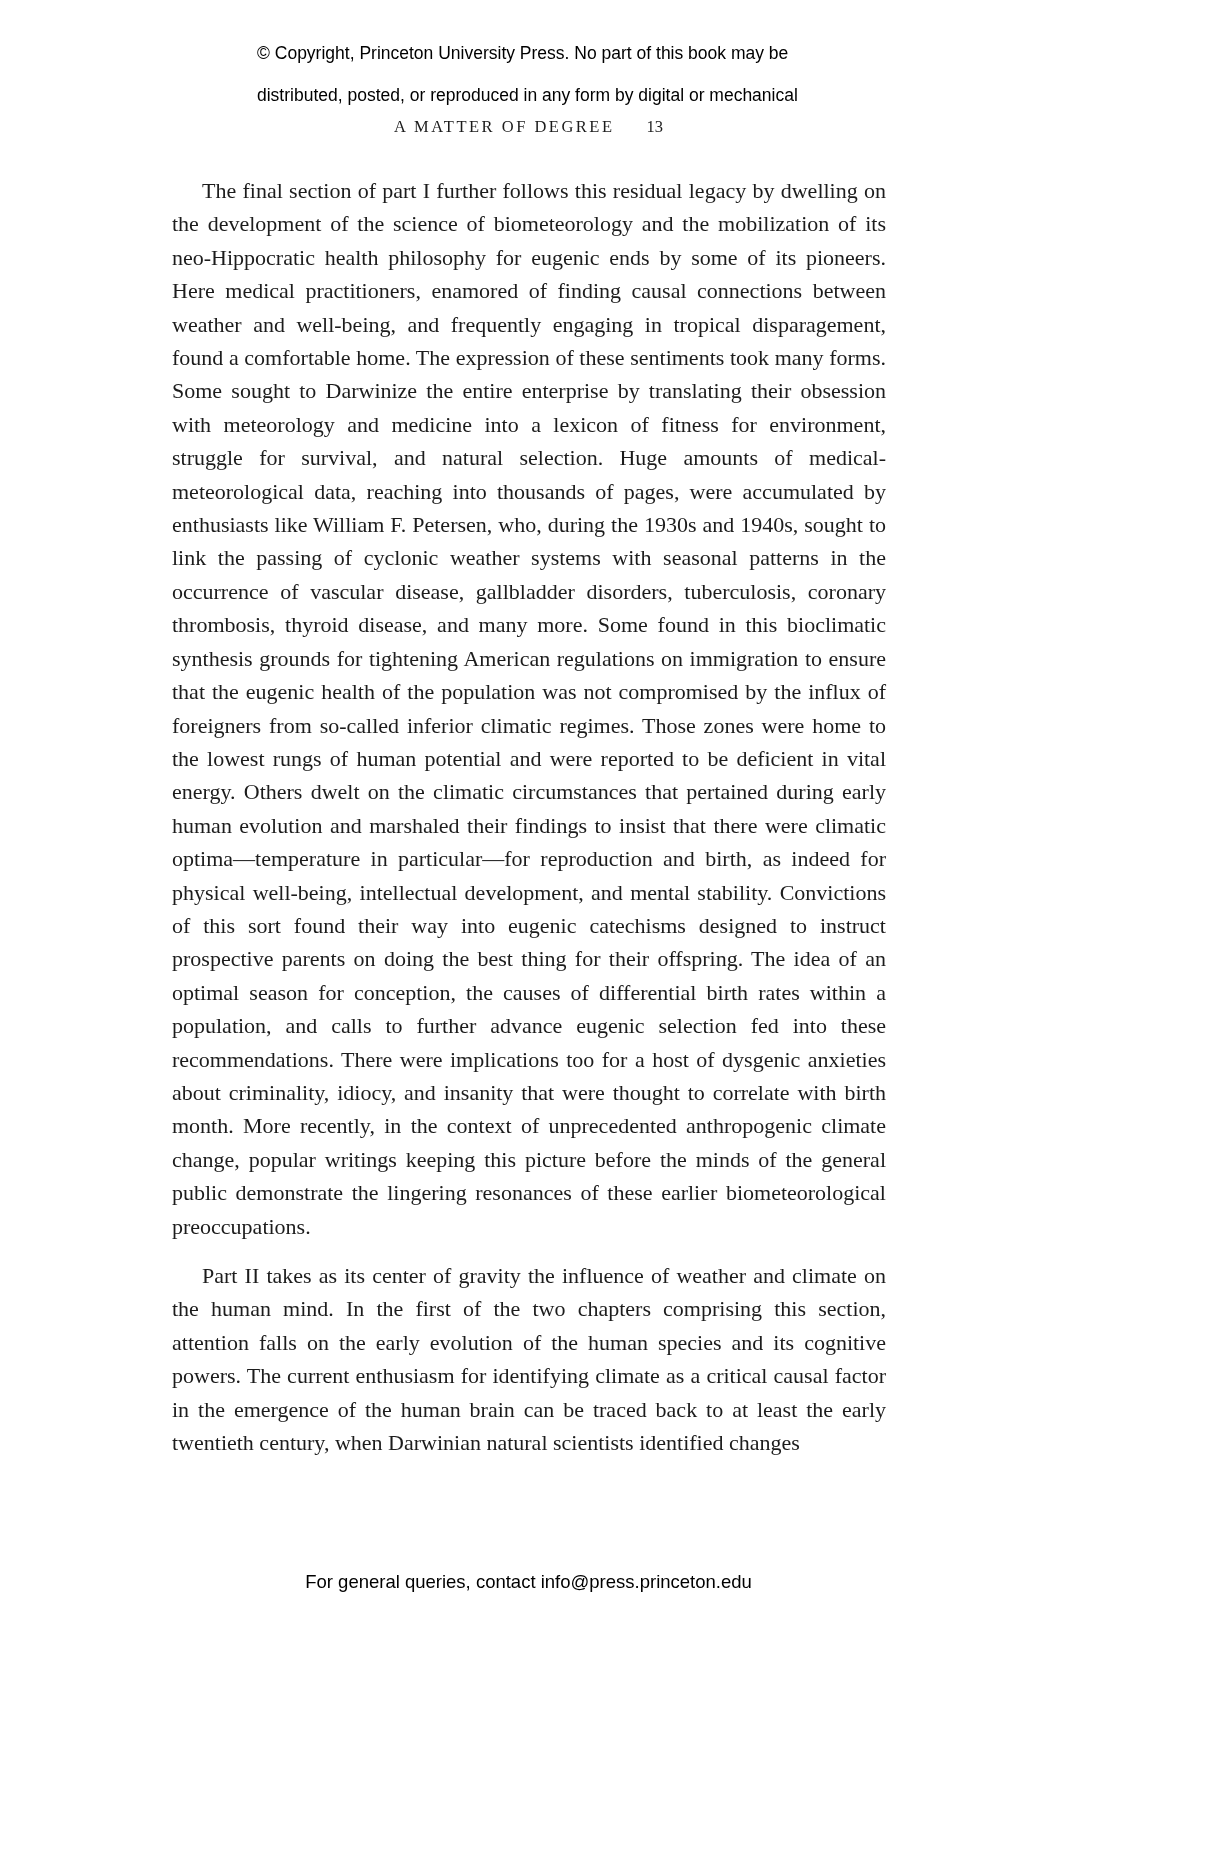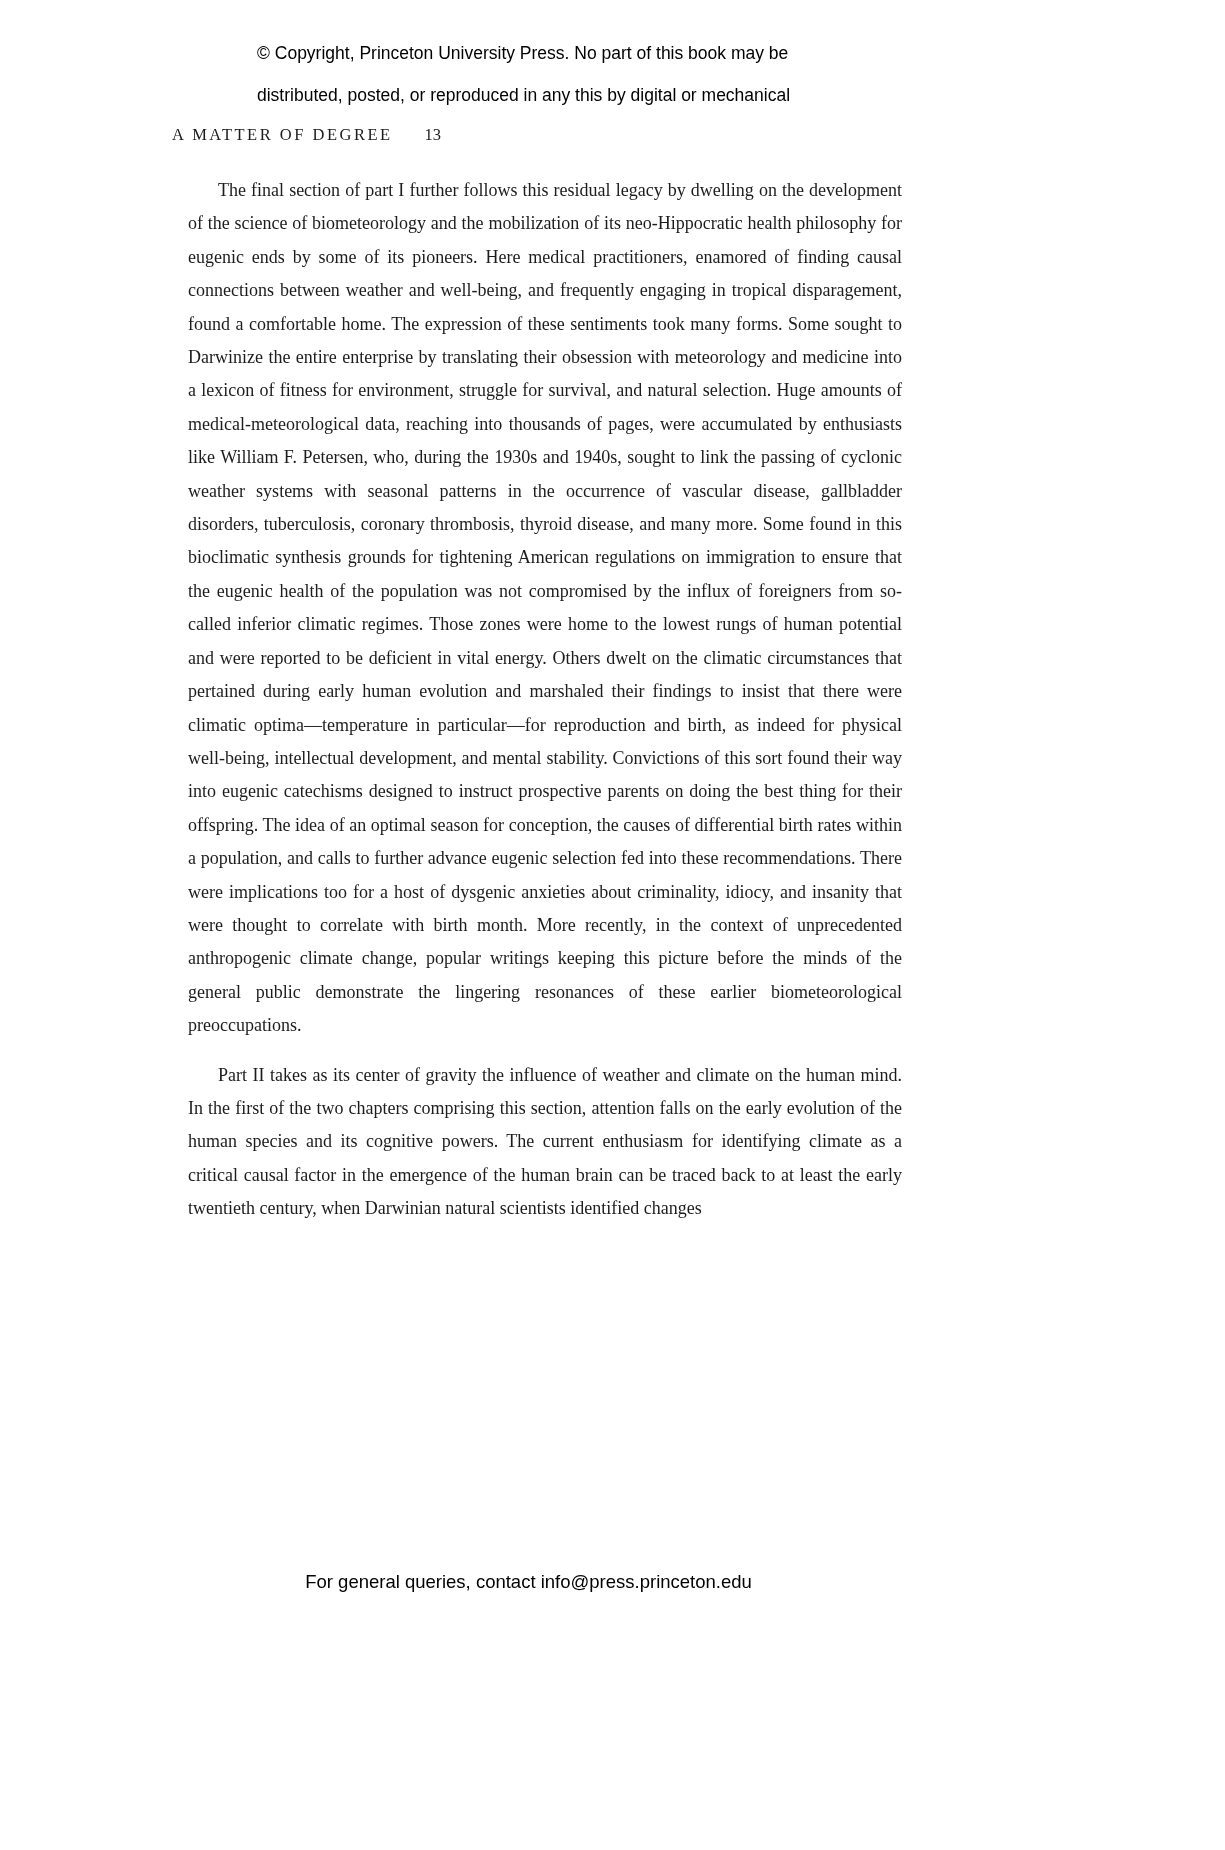--- a/index.html
+++ b/index.html
@@ -21,39 +21,39 @@
     font-size: 17.5px;
     line-height: 26px;
     color: #000000;
   }
   .copyright .cline { display: block; }
   .running-head {
     position: absolute;
     top: 93px;
     left: 140px;
     width: 745px;
+    text-align: center;
     font-family: "Liberation Serif", serif;
     font-size: 16.5px;
     color: #1c1c1c;
-    margin-top: 8px;
   }
   .running-head .rh-title {
     letter-spacing: 2.5px;
   }
   .running-head .rh-page {
     margin-left: 16px;
     letter-spacing: 0;
   }
   .body-text {
     position: absolute;
     top: 142px;
-    left: 156px;
+    left: 140px;
     width: 746px;
     font-family: "Liberation Serif", serif;
-    font-size: 18px;
+    font-size: 22px;
     line-height: 33.4px;
     color: #1c1c1c;
     text-align: justify;
   }
   .body-text p {
     text-indent: 30px;
     margin: 0;
   }
   .footer {
     position: absolute;
@@ -67,21 +67,21 @@
     margin-top: 20px;
   }
 </style>
 </head>
 <body>
 
 <div class="page">
 
   <div class="copyright">
     <span class="cline">© Copyright, Princeton University Press. No part of this book may be</span>
-    <span class="cline">distributed, posted, or reproduced in any this by digital or mechanical</span>
+    <span class="cline">distributed, posted, or reproduced in any form by digital or mechanical</span>
   </div>
 
   <div class="running-head">
     <span class="rh-title">A MATTER OF DEGREE</span><span class="rh-page">13</span>
   </div>
 
   <div class="body-text">
     <p>The final section of part I further follows this residual legacy by dwelling on the development of the science of biometeorology and the mobilization of its neo-Hippocratic health philosophy for eugenic ends by some of its pioneers. Here medical practitioners, enamored of finding causal connections between weather and well-being, and frequently engaging in tropical disparagement, found a comfortable home. The expression of these sentiments took many forms. Some sought to Darwinize the entire enterprise by translating their obsession with meteorology and medicine into a lexicon of fitness for environment, struggle for survival, and natural selection. Huge amounts of medical-meteorological data, reaching into thousands of pages, were accumulated by enthusiasts like William F. Petersen, who, during the 1930s and 1940s, sought to link the passing of cyclonic weather systems with seasonal patterns in the occurrence of vascular disease, gallbladder disorders, tuberculosis, coronary thrombosis, thyroid disease, and many more. Some found in this bioclimatic synthesis grounds for tightening American regulations on immigration to ensure that the eugenic health of the population was not compromised by the influx of foreigners from so-called inferior climatic regimes. Those zones were home to the lowest rungs of human potential and were reported to be deficient in vital energy. Others dwelt on the climatic circumstances that pertained during early human evolution and marshaled their findings to insist that there were climatic optima—temperature in particular—for reproduction and birth, as indeed for physical well-being, intellectual development, and mental stability. Convictions of this sort found their way into eugenic catechisms designed to instruct prospective parents on doing the best thing for their offspring. The idea of an optimal season for conception, the causes of differential birth rates within a population, and calls to further advance eugenic selection fed into these recommendations. There were implications too for a host of dysgenic anxieties about criminality, idiocy, and insanity that were thought to correlate with birth month. More recently, in the context of unprecedented anthropogenic climate change, popular writings keeping this picture before the minds of the general public demonstrate the lingering resonances of these earlier biometeorological preoccupations.</p>
     <p>Part II takes as its center of gravity the influence of weather and climate on the human mind. In the first of the two chapters comprising this section, attention falls on the early evolution of the human species and its cognitive powers. The current enthusiasm for identifying climate as a critical causal factor in the emergence of the human brain can be traced back to at least the early twentieth century, when Darwinian natural scientists identified changes</p>
   </div>

